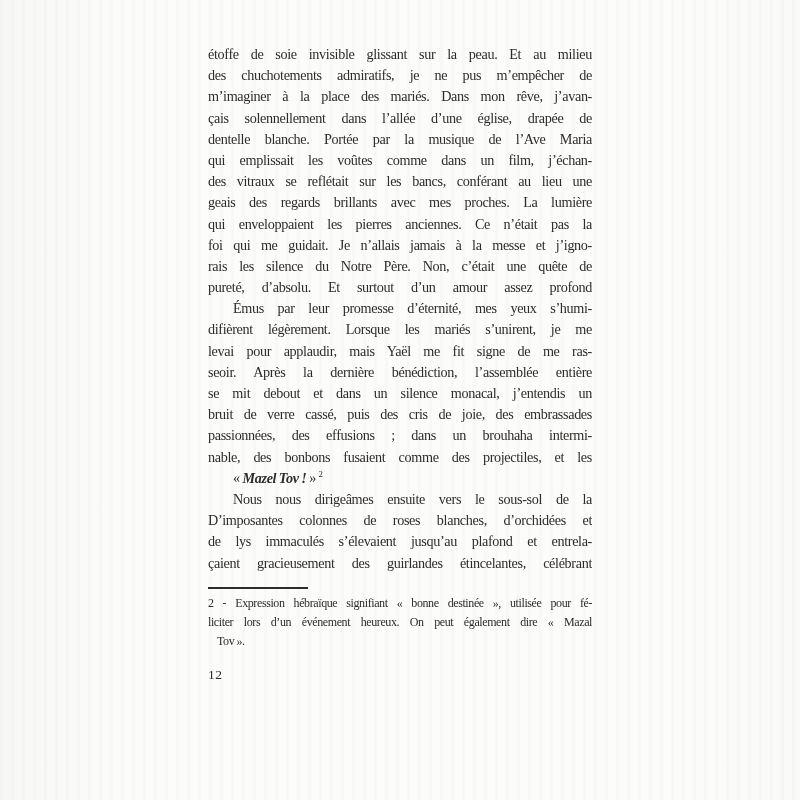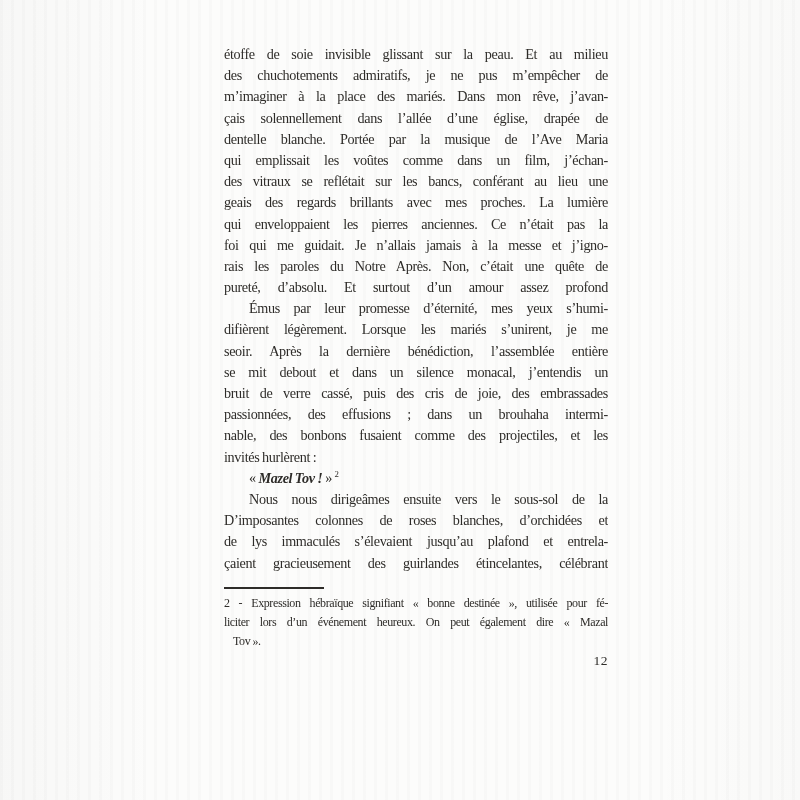--- a/index.html
+++ b/index.html
@@ -18,21 +18,21 @@
     background:
       repeating-linear-gradient(90deg,
         rgba(0,0,0,0.014) 0px, rgba(0,0,0,0.014) 3px,
         rgba(0,0,0,0) 3px, rgba(0,0,0,0) 11px),
       linear-gradient(90deg, rgba(0,0,0,0.018) 0%, rgba(0,0,0,0) 20%,
         rgba(0,0,0,0) 80%, rgba(0,0,0,0.012) 100%);
     pointer-events: none;
   }
   .text-col {
     position: absolute;
-    left: 224px; top: 44px; width: 384px;
+    left: 208px; top: 44px; width: 384px;
   }
   .line {
     font-size: 14.2px;
     line-height: 21.2px;
     height: 21.2px;
     overflow: hidden;
     letter-spacing: -0.35px;
     word-spacing: -0.5px;
     text-align: justify;
     text-align-last: justify;
@@ -52,51 +52,51 @@
     line-height: 19.2px;
     height: 19.2px;
     overflow: hidden;
     letter-spacing: -0.4px;
     word-spacing: -0.5px;
     text-align: justify;
     text-align-last: justify;
   }
   .fn-line.end { text-align-last: left; margin-left: 9px; }
   .page-number {
-    margin-top: 2px;
-    text-align: right;
+    margin-top: 16px;
+    text-align: left;
     font-size: 13.5px;
     letter-spacing: 0.5px;
   }
 </style>
 </head>
 <body style="--ink: #2e2c29; --paper: #fcfcfb;">
 
 <div class="text-col">
   <div id="body-lines">
       <div class="line"><span>étoffe de soie invisible glissant sur la peau. Et au milieu</span></div>
       <div class="line"><span>des chuchotements admiratifs, je ne pus m’empêcher de</span></div>
       <div class="line"><span>m’imaginer à la place des mariés. Dans mon rêve, j’avan-</span></div>
       <div class="line"><span>çais solennellement dans l’allée d’une église, drapée de</span></div>
       <div class="line"><span>dentelle blanche. Portée par la musique de l’Ave Maria</span></div>
       <div class="line"><span>qui emplissait les voûtes comme dans un film, j’échan-</span></div>
       <div class="line"><span>des vitraux se reflétait sur les bancs, conférant au lieu une</span></div>
       <div class="line"><span>geais des regards brillants avec mes proches. La lumière</span></div>
       <div class="line"><span>qui enveloppaient les pierres anciennes. Ce n’était pas la</span></div>
       <div class="line"><span>foi qui me guidait. Je n’allais jamais à la messe et j’igno-</span></div>
-      <div class="line"><span>rais les paroles du Notre Après. Non, c’était une quête de</span></div>
+      <div class="line"><span>rais les silence du Notre Père. Non, c’était une quête de</span></div>
       <div class="line"><span>pureté, d’absolu. Et surtout d’un amour assez profond</span></div>
       <div class="line indent"><span>Émus par leur promesse d’éternité, mes yeux s’humi-</span></div>
       <div class="line"><span>difièrent légèrement. Lorsque les mariés s’unirent, je me</span></div>
+      <div class="line"><span>levai pour applaudir, mais Yaël me fit signe de me ras-</span></div>
       <div class="line"><span>seoir. Après la dernière bénédiction, l’assemblée entière</span></div>
       <div class="line"><span>se mit debout et dans un silence monacal, j’entendis un</span></div>
       <div class="line"><span>bruit de verre cassé, puis des cris de joie, des embrassades</span></div>
       <div class="line"><span>passionnées, des effusions ; dans un brouhaha intermi-</span></div>
       <div class="line"><span>nable, des bonbons fusaient comme des projectiles, et les</span></div>
-      <div class="line end"><span>invités hurlèrent :</span></div>
       <div class="line indent end"><span>« </span><em>Mazel Tov !</em><span> » </span><sup>2</sup></div>
       <div class="line indent"><span>Nous nous dirigeâmes ensuite vers le sous-sol de la</span></div>
       <div class="line"><span>D’imposantes colonnes de roses blanches, d’orchidées et</span></div>
       <div class="line"><span>de lys immaculés s’élevaient jusqu’au plafond et entrela-</span></div>
       <div class="line"><span>çaient gracieusement des guirlandes étincelantes, célébrant</span></div>
     </div>
   <div class="fn-rule"></div>
   <div id="footnote-lines">
       <div class="fn-line"><span>2 - Expression hébraïque signifiant « bonne destinée », utilisée pour fé-</span></div>
       <div class="fn-line"><span>liciter lors d’un événement heureux. On peut également dire « Mazal</span></div>

